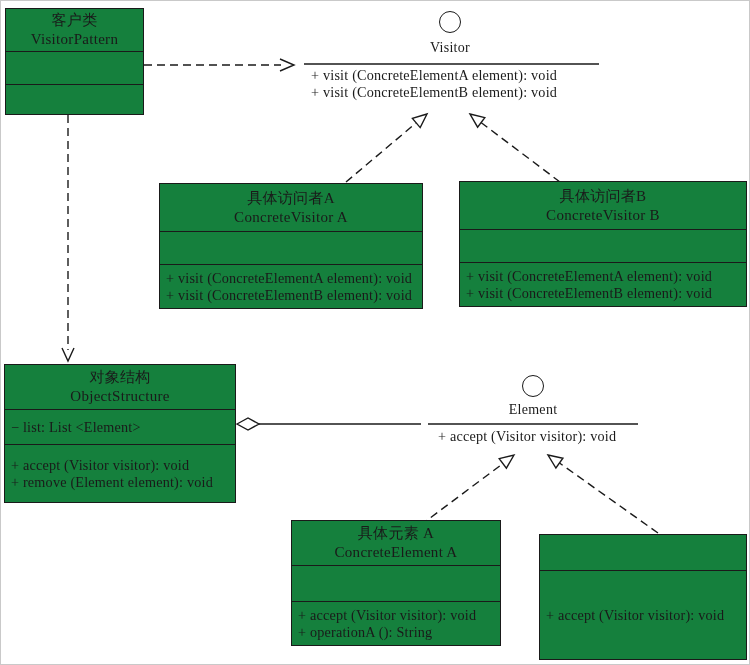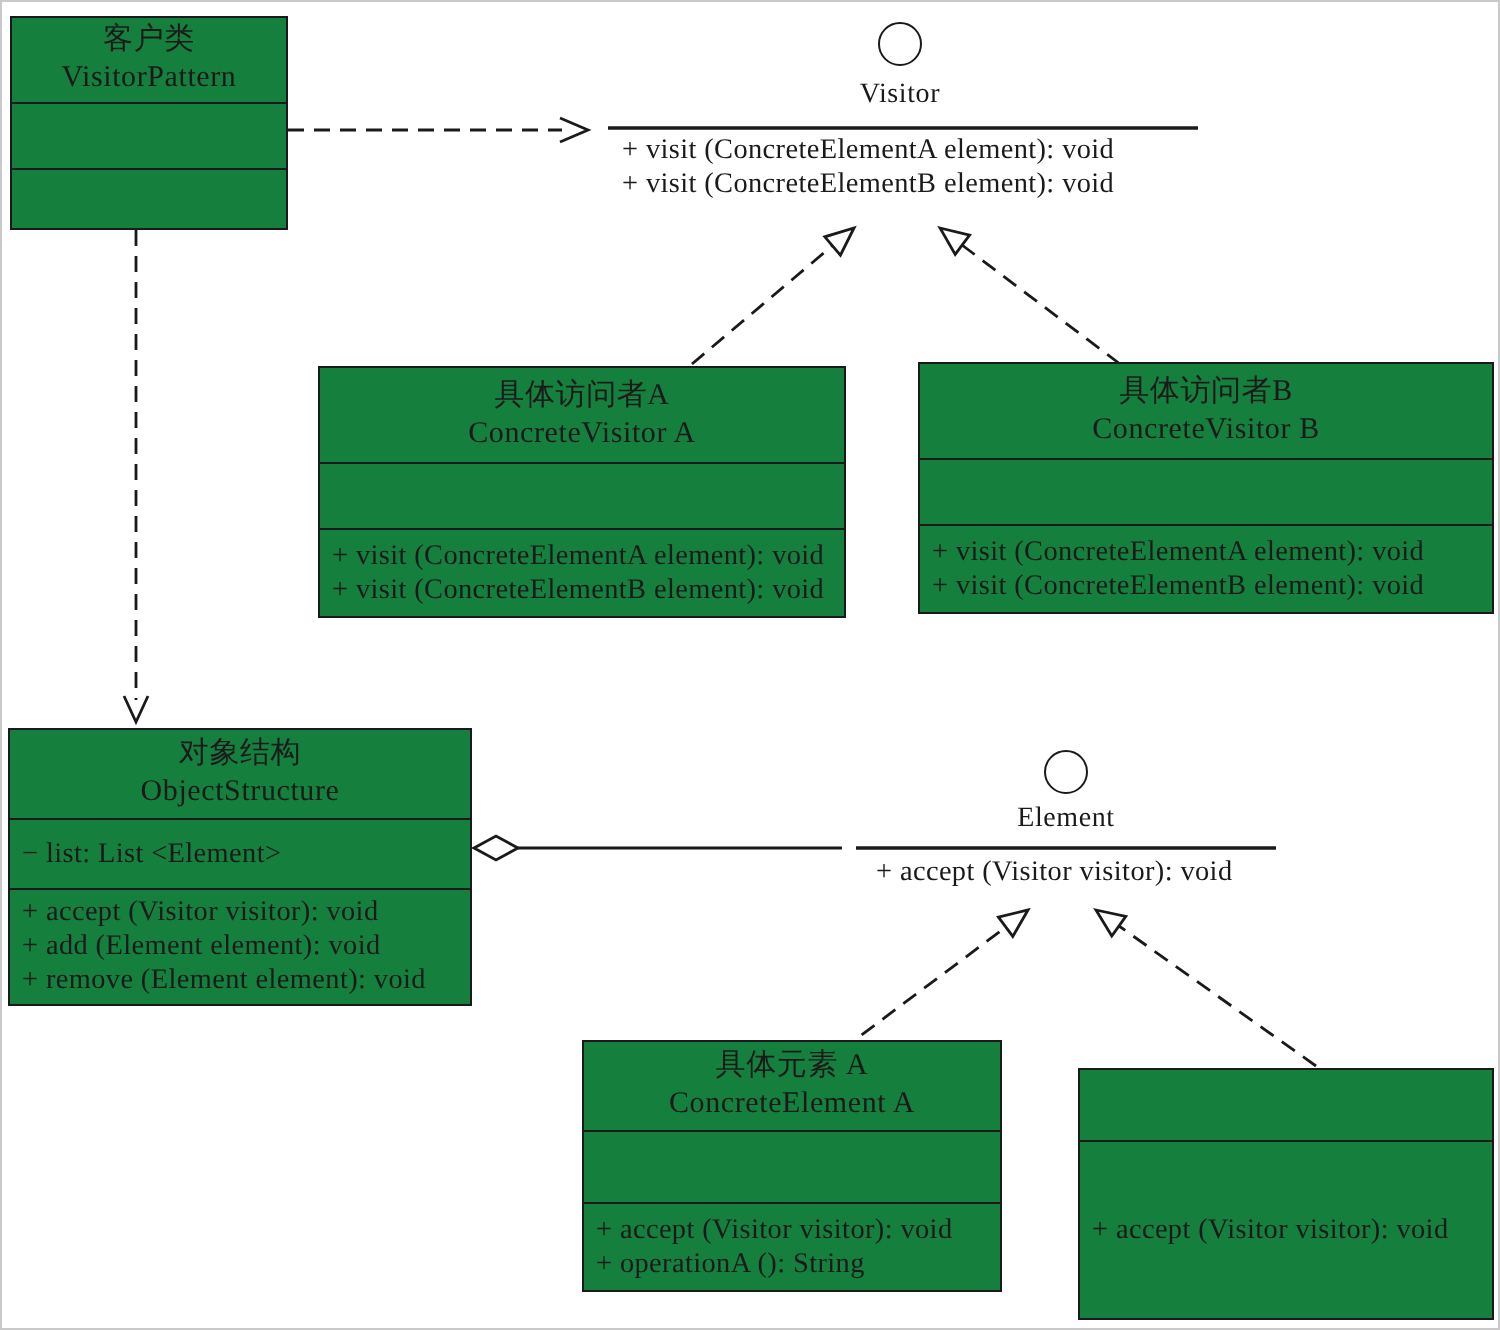--- a/index.html
+++ b/index.html
@@ -125,21 +125,20 @@
   <div class="uml-box" style="left:3px; top:363px; width:232px; height:139px;">
     <div class="compartment title-comp" style="height:45px;">
       <div>对象结构</div>
       <div>ObjectStructure</div>
     </div>
     <div class="compartment attr-comp" style="height:35px;">
       <div>− list: List &lt;Element&gt;</div>
     </div>
     <div class="compartment methods-comp" style="flex:1;">
       <div>+ accept (Visitor visitor): void</div>
-      <div>+ add (Element element): void</div>
       <div>+ remove (Element element): void</div>
     </div>
   </div>
 
   <div class="iface-circle" style="left:521px; top:374px;"></div>
   <div class="iface-label" style="left:472px; top:401px;">Element</div>
   <div class="iface-methods" style="left:437px; top:427px;">
     <div>+ accept (Visitor visitor): void</div>
   </div>
 

